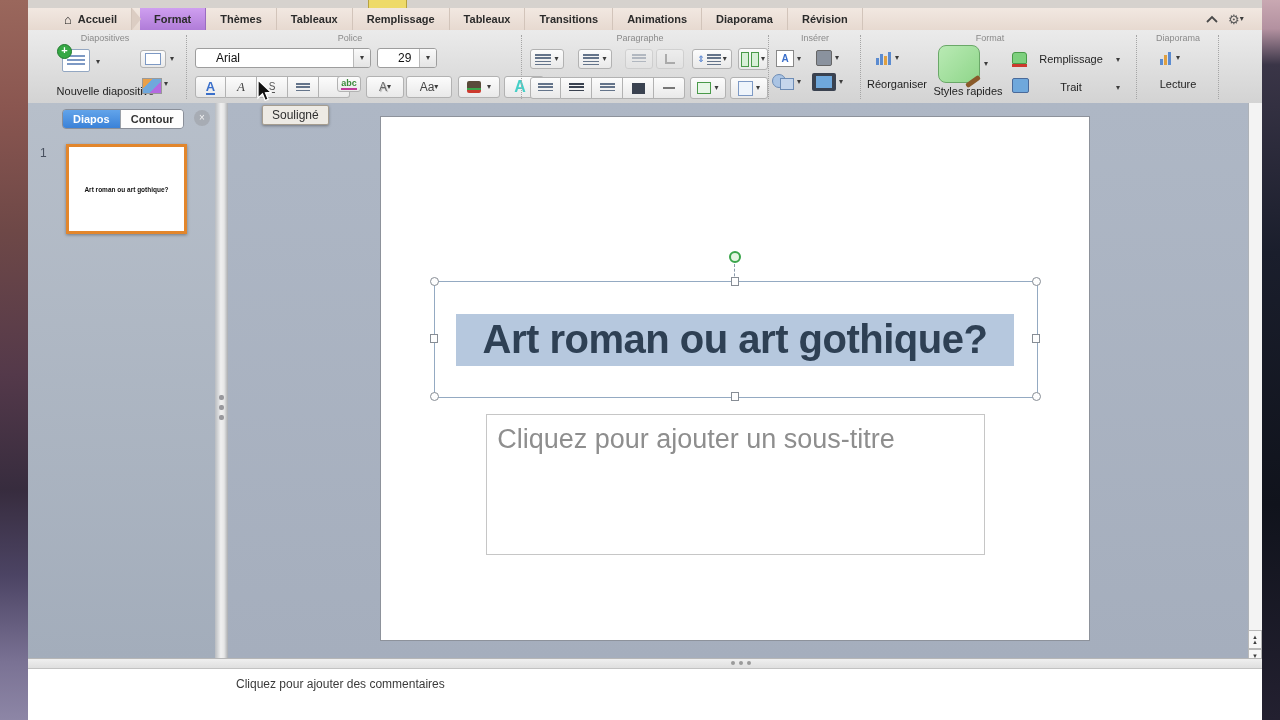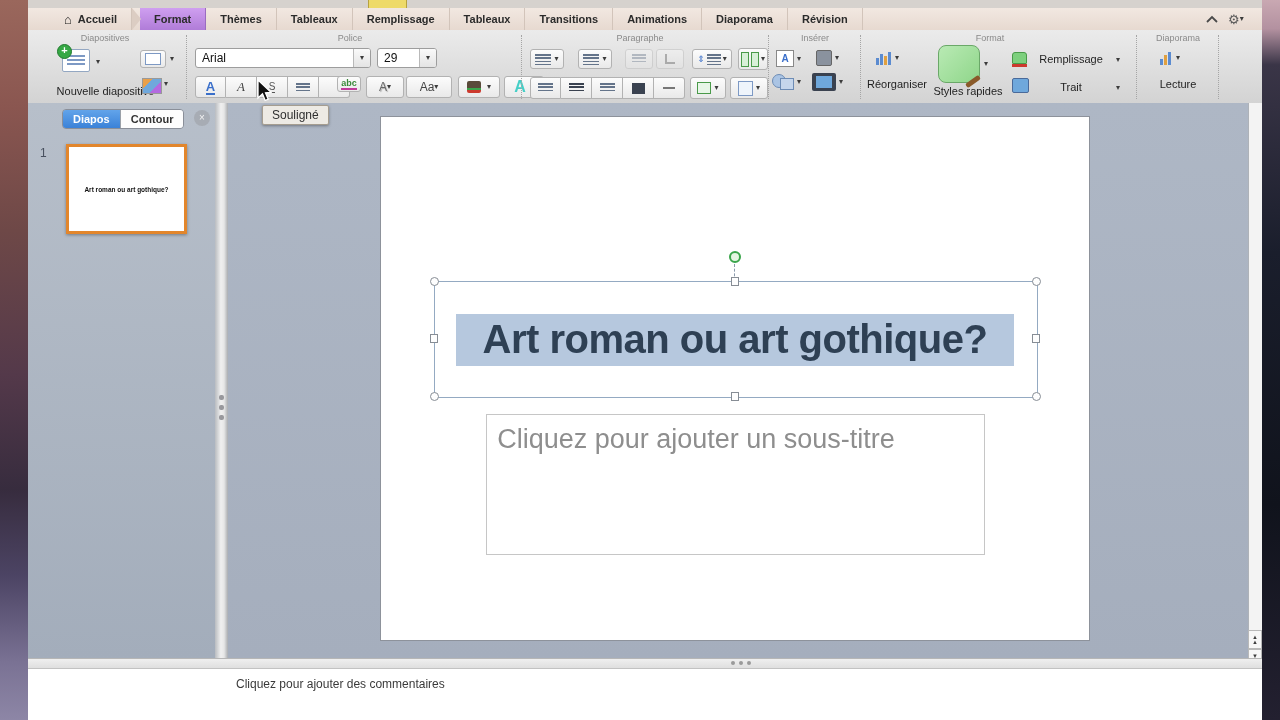--- a/index.html
+++ b/index.html
@@ -28,21 +28,21 @@
   .ribbon{left:28px;top:30px;width:1234px;height:73px;
     background:linear-gradient(180deg,#ebebeb,#d3d3d3);border-bottom:1px solid #97a0ab;}
   .gl{font-size:9px;color:#8a8a8a;text-align:center;}
   .gsep{width:0;height:64px;top:35px;border-left:1px dotted #a5a5a5;}
   .rbtn{background:linear-gradient(180deg,#fcfcfc,#e9e9e9);border:1px solid #b2b2b2;border-radius:3px;
         display:flex;align-items:center;justify-content:center;box-sizing:border-box;}
   .pressed{background:linear-gradient(180deg,#9aa2ad,#868f9b);border-color:#747d89;}
   .car{font-size:8px;color:#3c3c3c;line-height:1;}
   .combo{background:#fff;border:1px solid #9d9d9d;border-radius:3px;display:flex;align-items:center;
          font-size:12px;color:#111;box-sizing:border-box;}
-  .combo .val{flex:1;padding-left:6px;}
+  .combo .val{flex:1;padding-left:20px;}
   .combo .cbtn{width:16px;align-self:stretch;border-left:1px solid #b9b9b9;display:flex;align-items:center;justify-content:center;
          background:linear-gradient(180deg,#fafafa,#e4e4e4);border-radius:0 2px 2px 0;}
   .seg{display:flex;}
   .seg>div{width:31px;height:22px;border:1px solid #b2b2b2;border-left:none;box-sizing:border-box;
         display:flex;align-items:center;justify-content:center;background:linear-gradient(180deg,#fcfcfc,#e9e9e9);}
   .seg>div:first-child{border-left:1px solid #b2b2b2;border-radius:3px 0 0 3px;}
   .seg>div:last-child{border-radius:0 3px 3px 0;}
   .lines{background:repeating-linear-gradient(180deg,#64748a 0 1.6px,transparent 1.6px 3.4px);}
   .btxt{font-size:11px;color:#1f1f1f;text-align:center;white-space:nowrap;}
   .dis{opacity:.38;}

